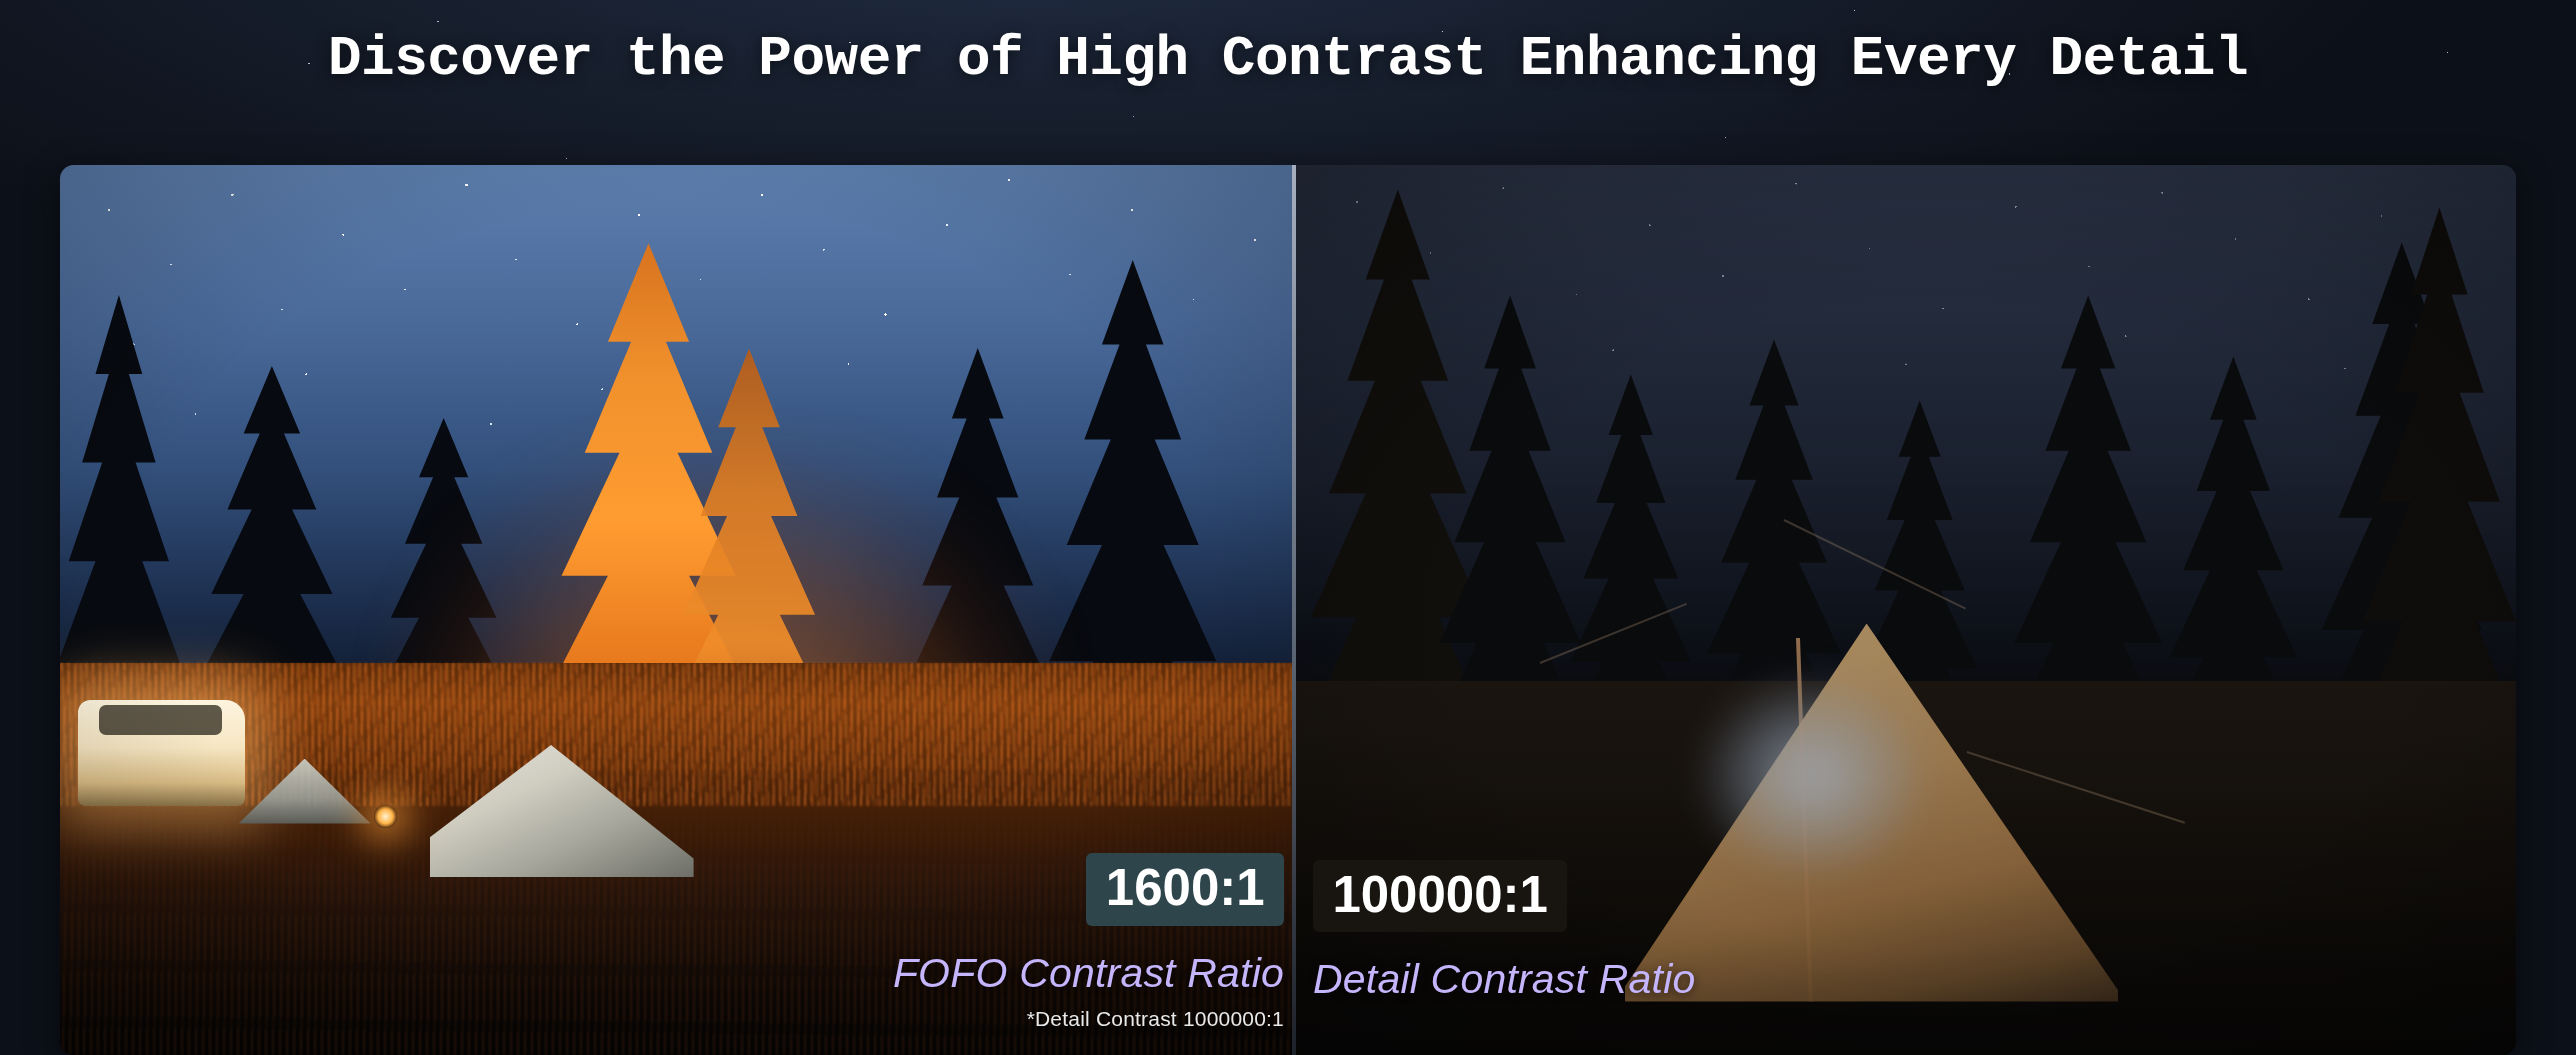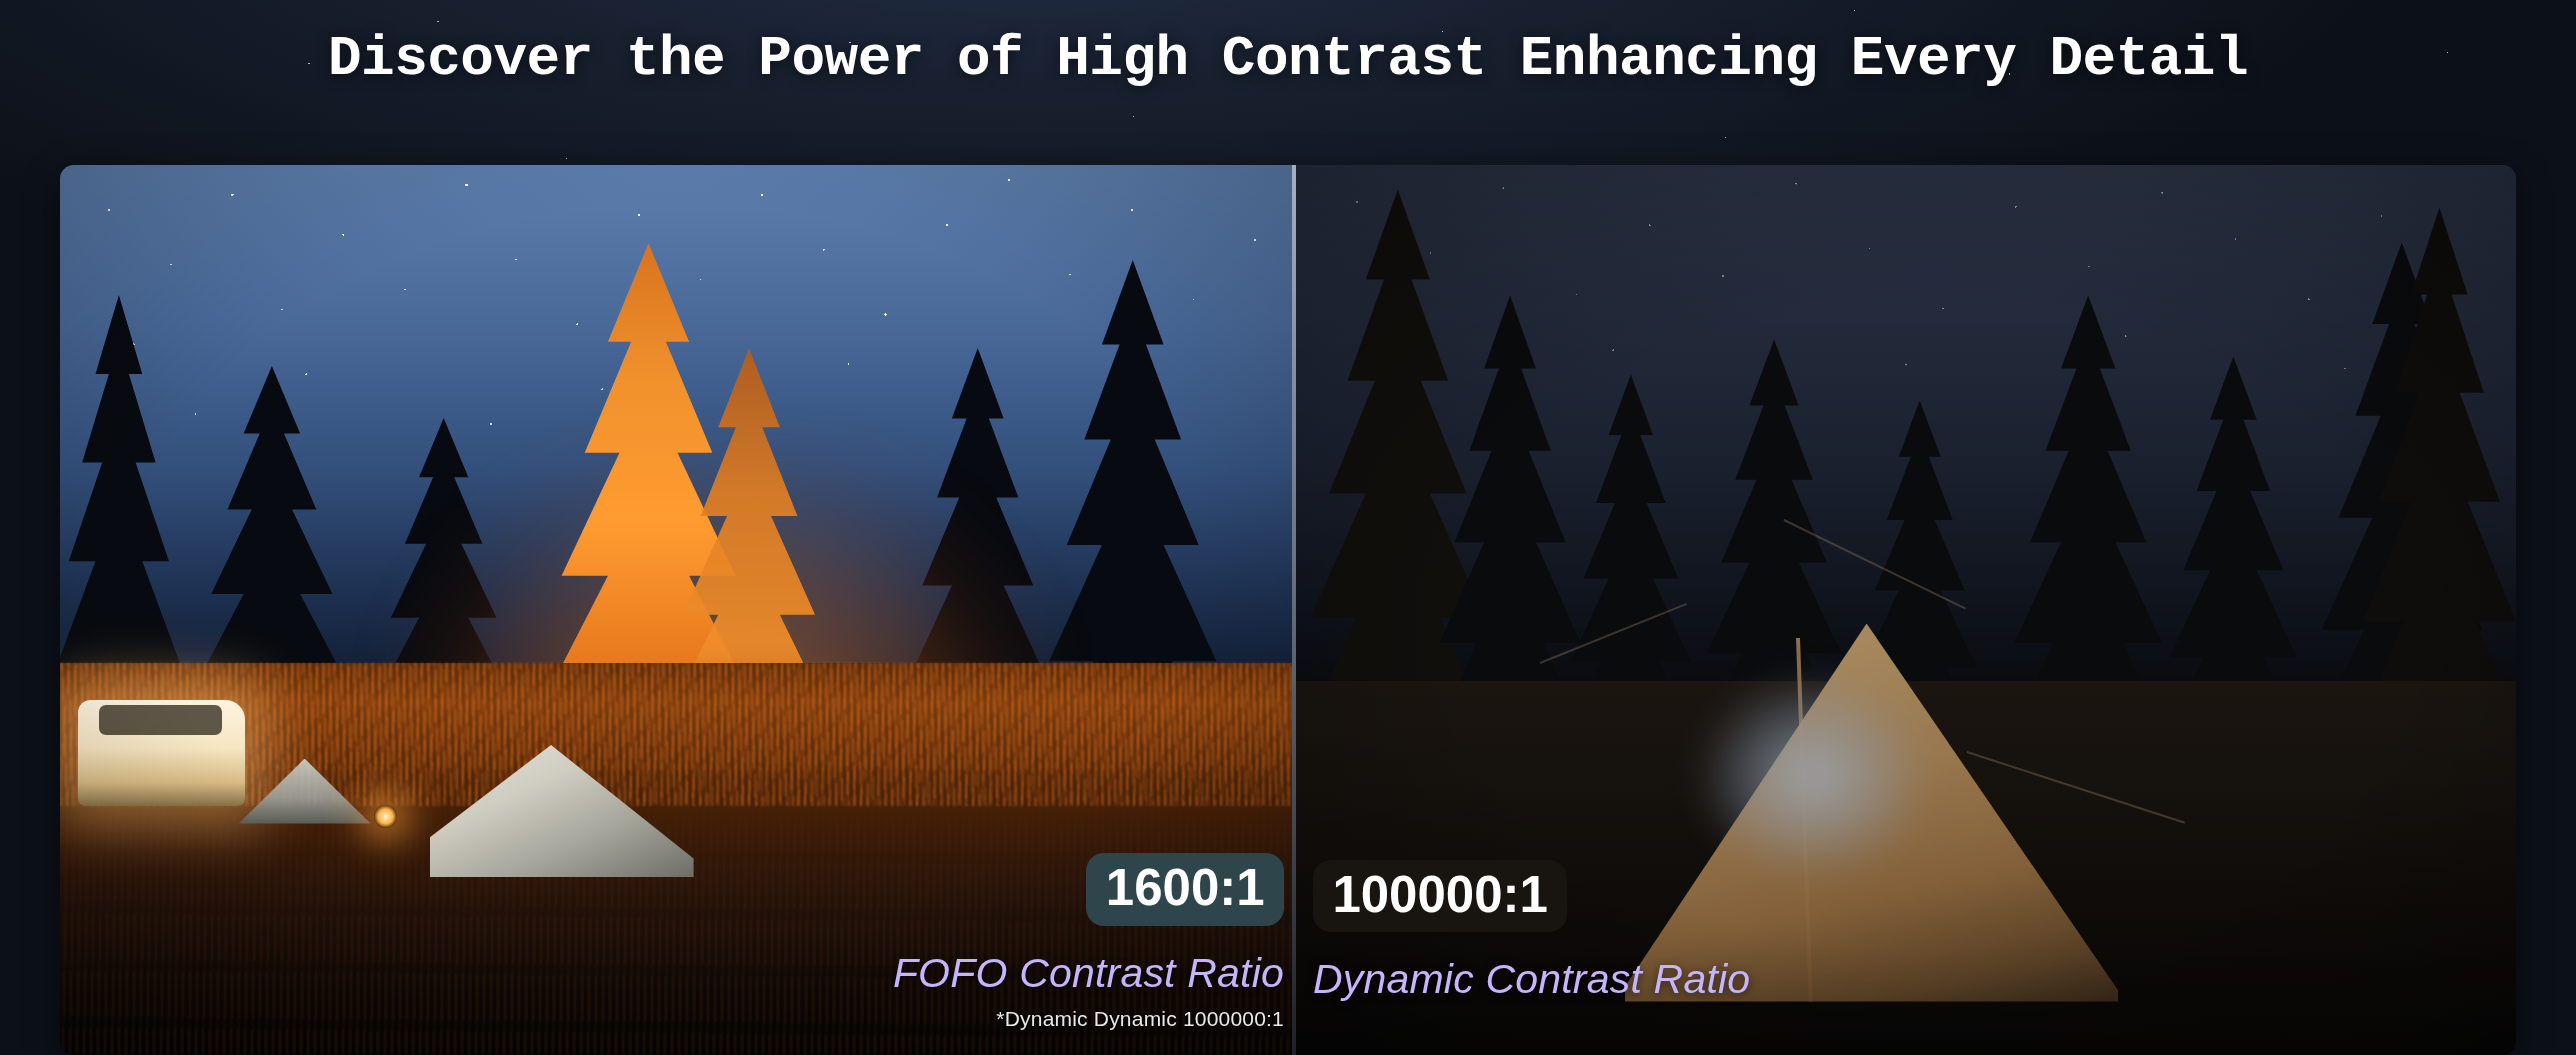--- a/index.html
+++ b/index.html
@@ -294,21 +294,21 @@
 
   
   .cap{ position:absolute; z-index:60; }
 
   .cap-left{ right:1292px; bottom:25px; text-align:right; }
   .cap-right{ left:1313px; bottom:53px; text-align:left; }
 
   .badge{
     display:inline-block;
     padding:8.8px 19.4px 12.3px;
-    border-radius:18px;
+    border-radius:6px;
     color:#ffffff;
     font-size:51px;
     font-weight:700;
     line-height:1;
     letter-spacing:0px;
   }
   .badge-left{ background:#2e464b; }
   .badge-right{ background:#18140f;margin-top:12px; }
 
   .cap-title{
@@ -400,22 +400,22 @@
 
         <div class="r-dim"></div>
         <div class="r-vignette"></div>
       </div>
     </div>
   </div>
 
   <div class="cap cap-left">
     <div class="badge badge-left">1600:1</div>
     <div class="cap-title">FOFO Contrast Ratio</div>
-    <div class="cap-note">*Dynamic Dynamic 1000000:1</div>
+    <div class="cap-note">*Detail Contrast 1000000:1</div>
   </div>
 
   <div class="cap cap-right">
     <div class="badge badge-right">100000:1</div>
-    <div class="cap-title">Dynamic Contrast Ratio</div>
+    <div class="cap-title">Detail Contrast Ratio</div>
   </div>
 
 </div>
 
 
 </body></html>

